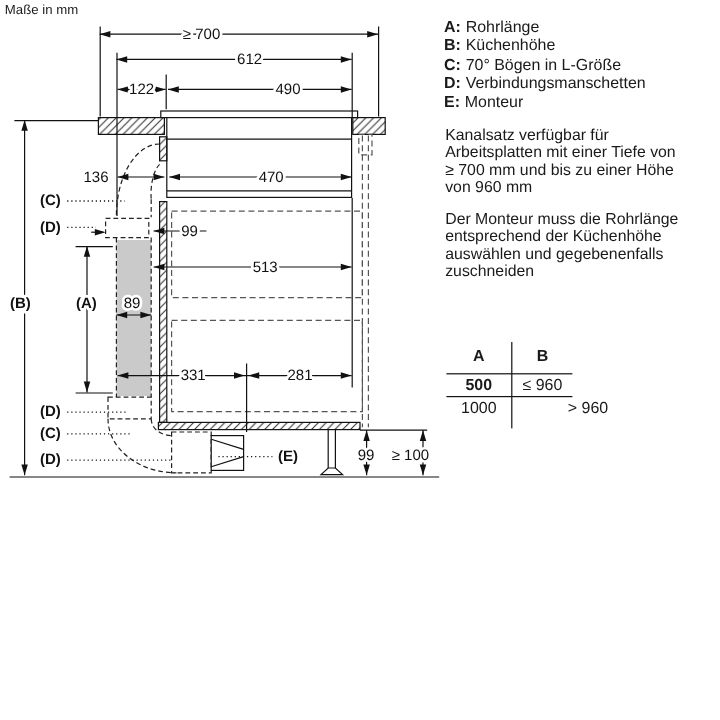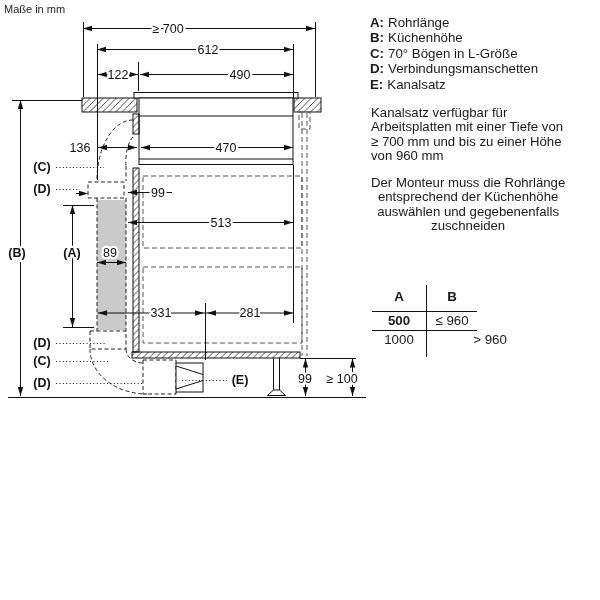--- a/index.html
+++ b/index.html
@@ -14,21 +14,21 @@
   .dashlt{stroke:#555;stroke-width:1;fill:none;stroke-dasharray:5 3;}
   .dot{stroke:#111;stroke-width:1.1;fill:none;stroke-dasharray:1 2.4;}
   .dim{font-family:"Liberation Sans",sans-serif;font-size:12.5px;fill:#111;text-anchor:middle;
        dominant-baseline:central;paint-order:stroke;stroke:#fff;stroke-width:4.5px;stroke-linejoin:round;}
   .lbl{font-family:"Liberation Sans",sans-serif;font-size:12.5px;font-weight:bold;fill:#111;text-anchor:middle;
        dominant-baseline:central;paint-order:stroke;stroke:#fff;stroke-width:4.5px;stroke-linejoin:round;}
   .legend{left:370px;top:15px;font-size:13.3px;line-height:15.4px;}
   .legend-key{font-weight:bold;margin-right:4px;}
   .note{left:371px;font-size:13.2px;line-height:14.3px;}
   .note1{top:106px;}
-  .note2{top:176px;text-align:center;}
+  .note2{top:176px;}
   .spec-table{left:372px;top:287px;width:106px;height:72px;}
   .t-hline{position:absolute;left:0;width:105px;height:0;border-top:1px solid #111;}
   .t-vline{position:absolute;left:54px;top:-2px;height:72px;width:0;border-left:1px solid #111;}
   .t-cell{position:absolute;width:54px;text-align:center;font-size:13.3px;}
   .t-cell.colb{left:54px;width:52px;}
   .t-head{font-weight:bold;}
 </style>
 </head>
 <body>
 
@@ -204,21 +204,21 @@
     <text class="lbl" x="42" y="361">(C)</text>
     <text class="lbl" x="42" y="383">(D)</text>
     <text class="lbl" x="240" y="380">(E)</text>
   </svg>
 
   <div class="abs legend">
     <div class="legend-row"><span class="legend-key">A:</span><span>Rohrlänge</span></div>
     <div class="legend-row"><span class="legend-key">B:</span><span>Küchenhöhe</span></div>
     <div class="legend-row"><span class="legend-key">C:</span><span>70° Bögen in L-Größe</span></div>
     <div class="legend-row"><span class="legend-key">D:</span><span>Verbindungsmanschetten</span></div>
-    <div class="legend-row"><span class="legend-key">E:</span><span>Kanalsatz</span></div>
+    <div class="legend-row"><span class="legend-key">E:</span><span>Monteur</span></div>
   </div>
 
   <div class="abs note note1">
     <div>Kanalsatz verfügbar für</div>
     <div>Arbeitsplatten mit einer Tiefe von</div>
     <div>≥ 700 mm und bis zu einer Höhe</div>
     <div>von 960 mm</div>
   </div>
   <div class="abs note note2">
     <div>Der Monteur muss die Rohrlänge</div>

